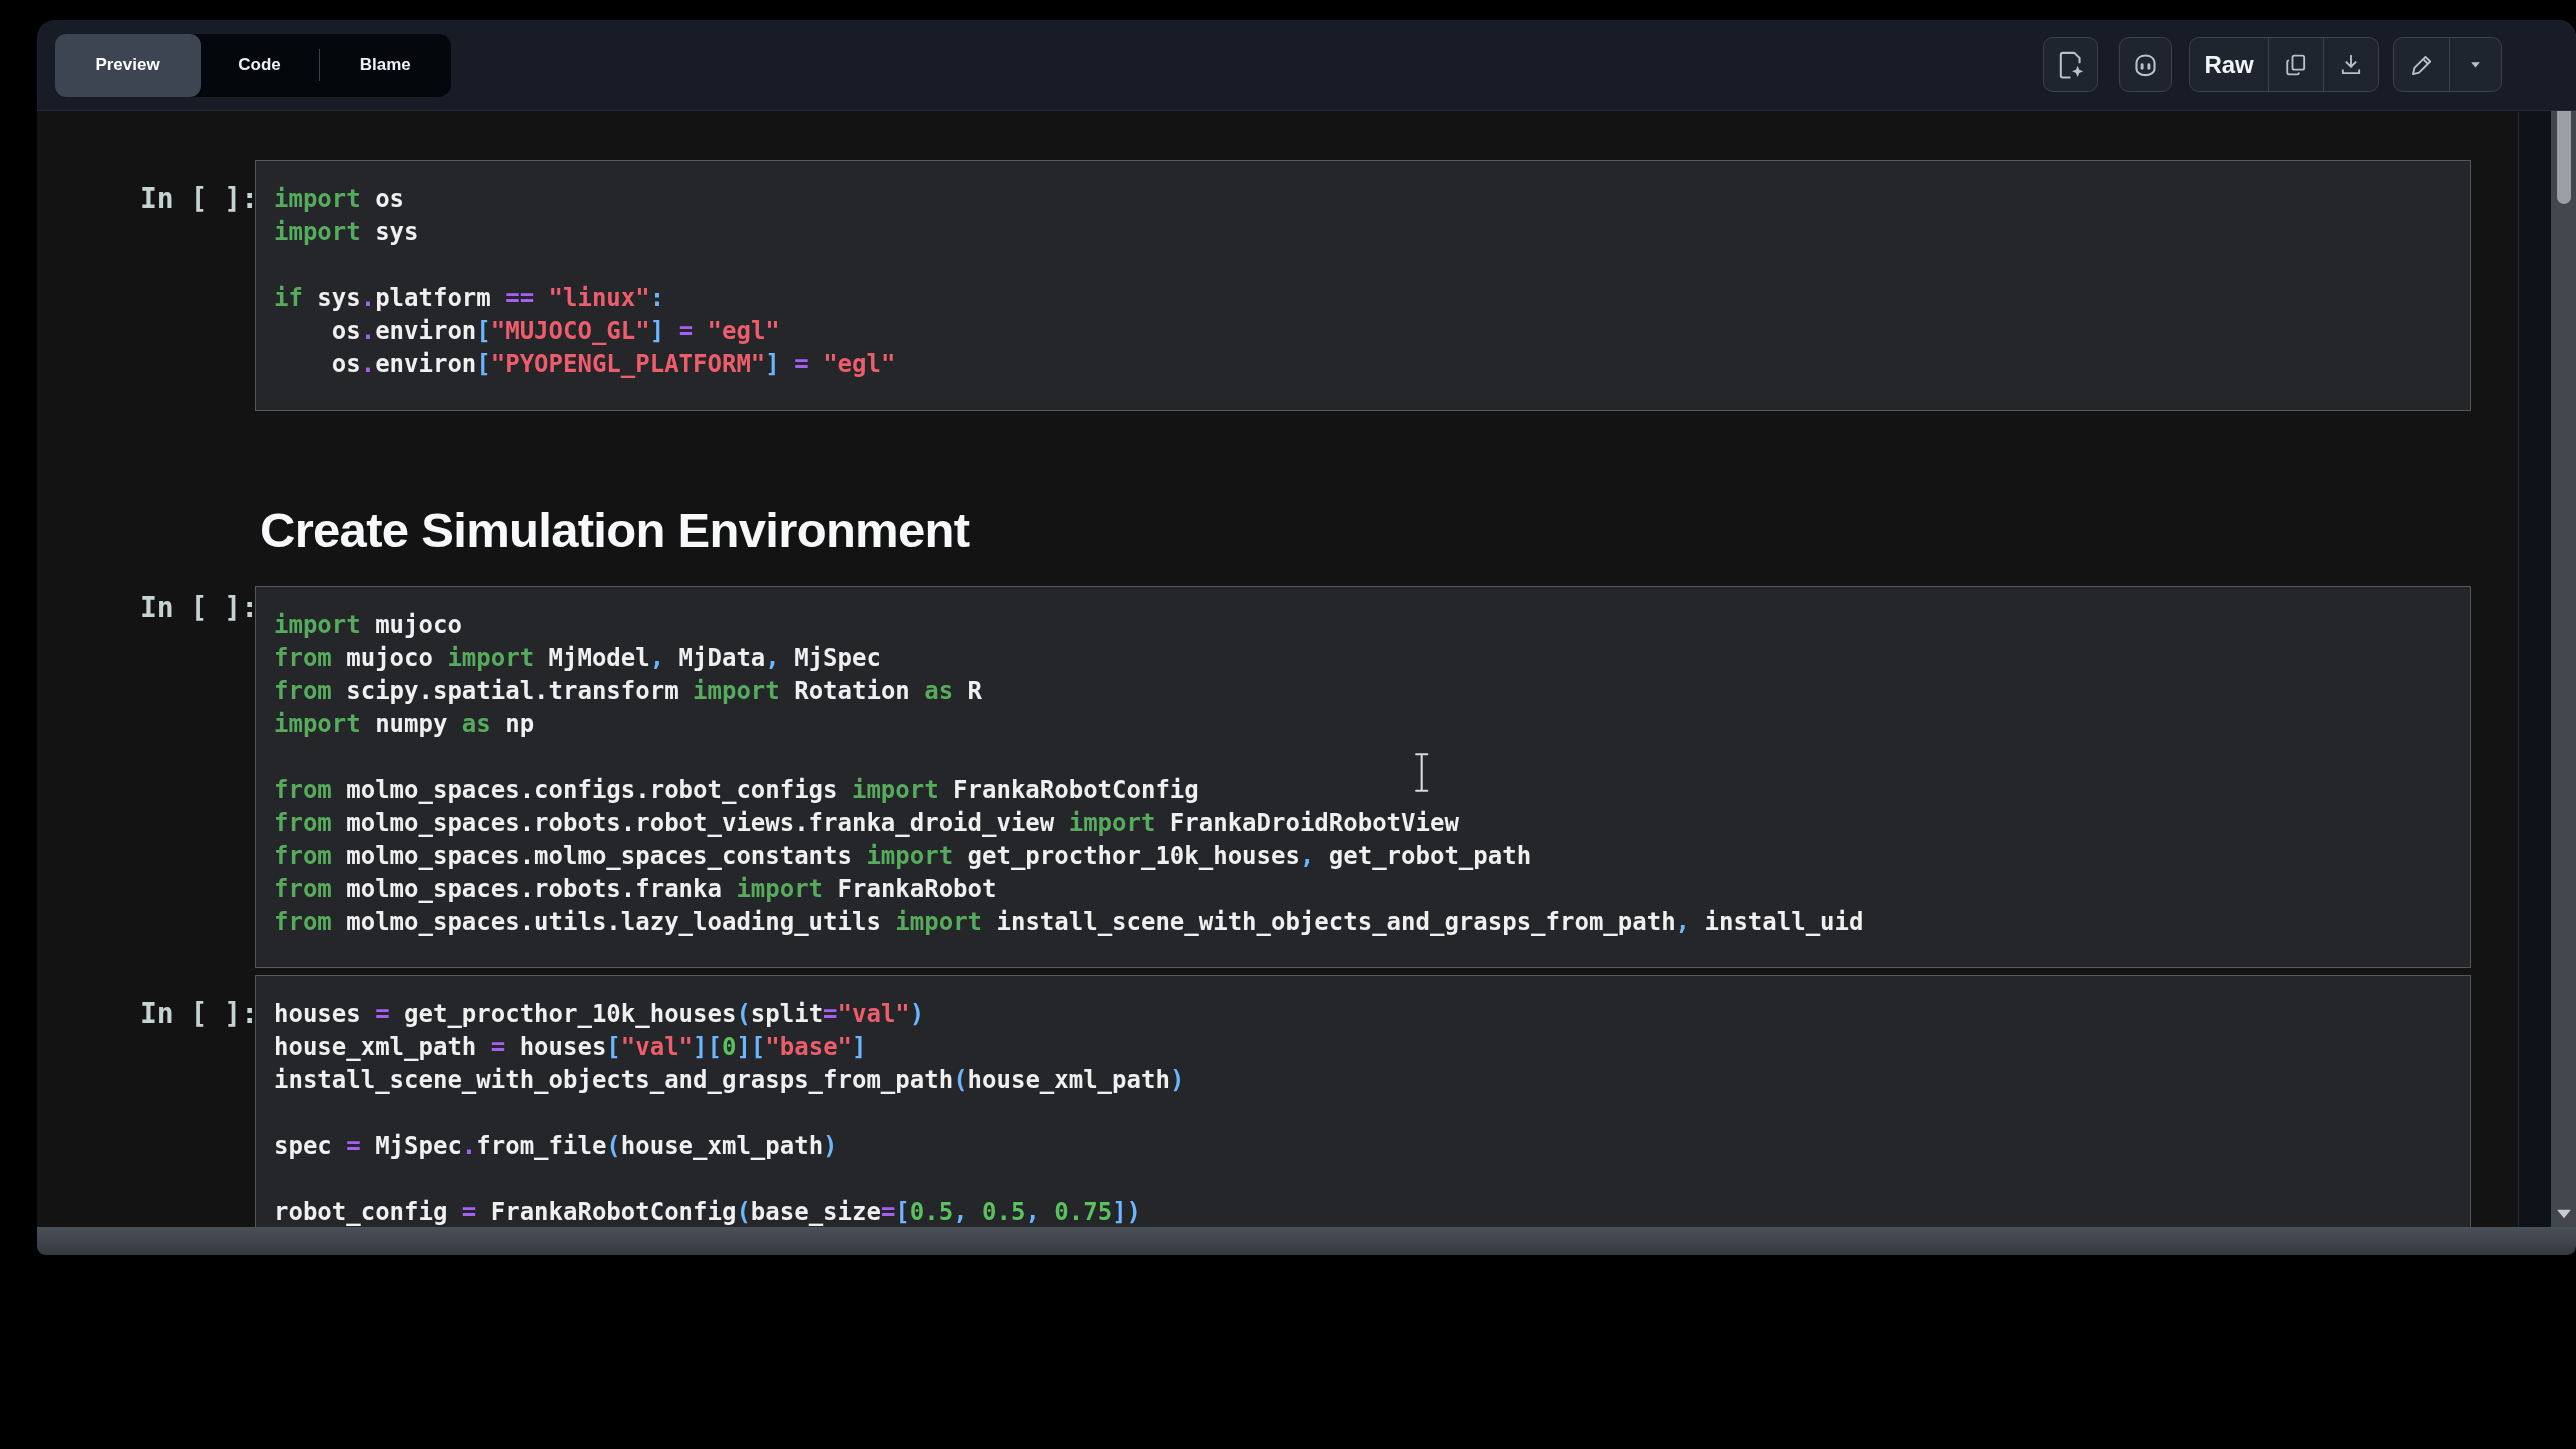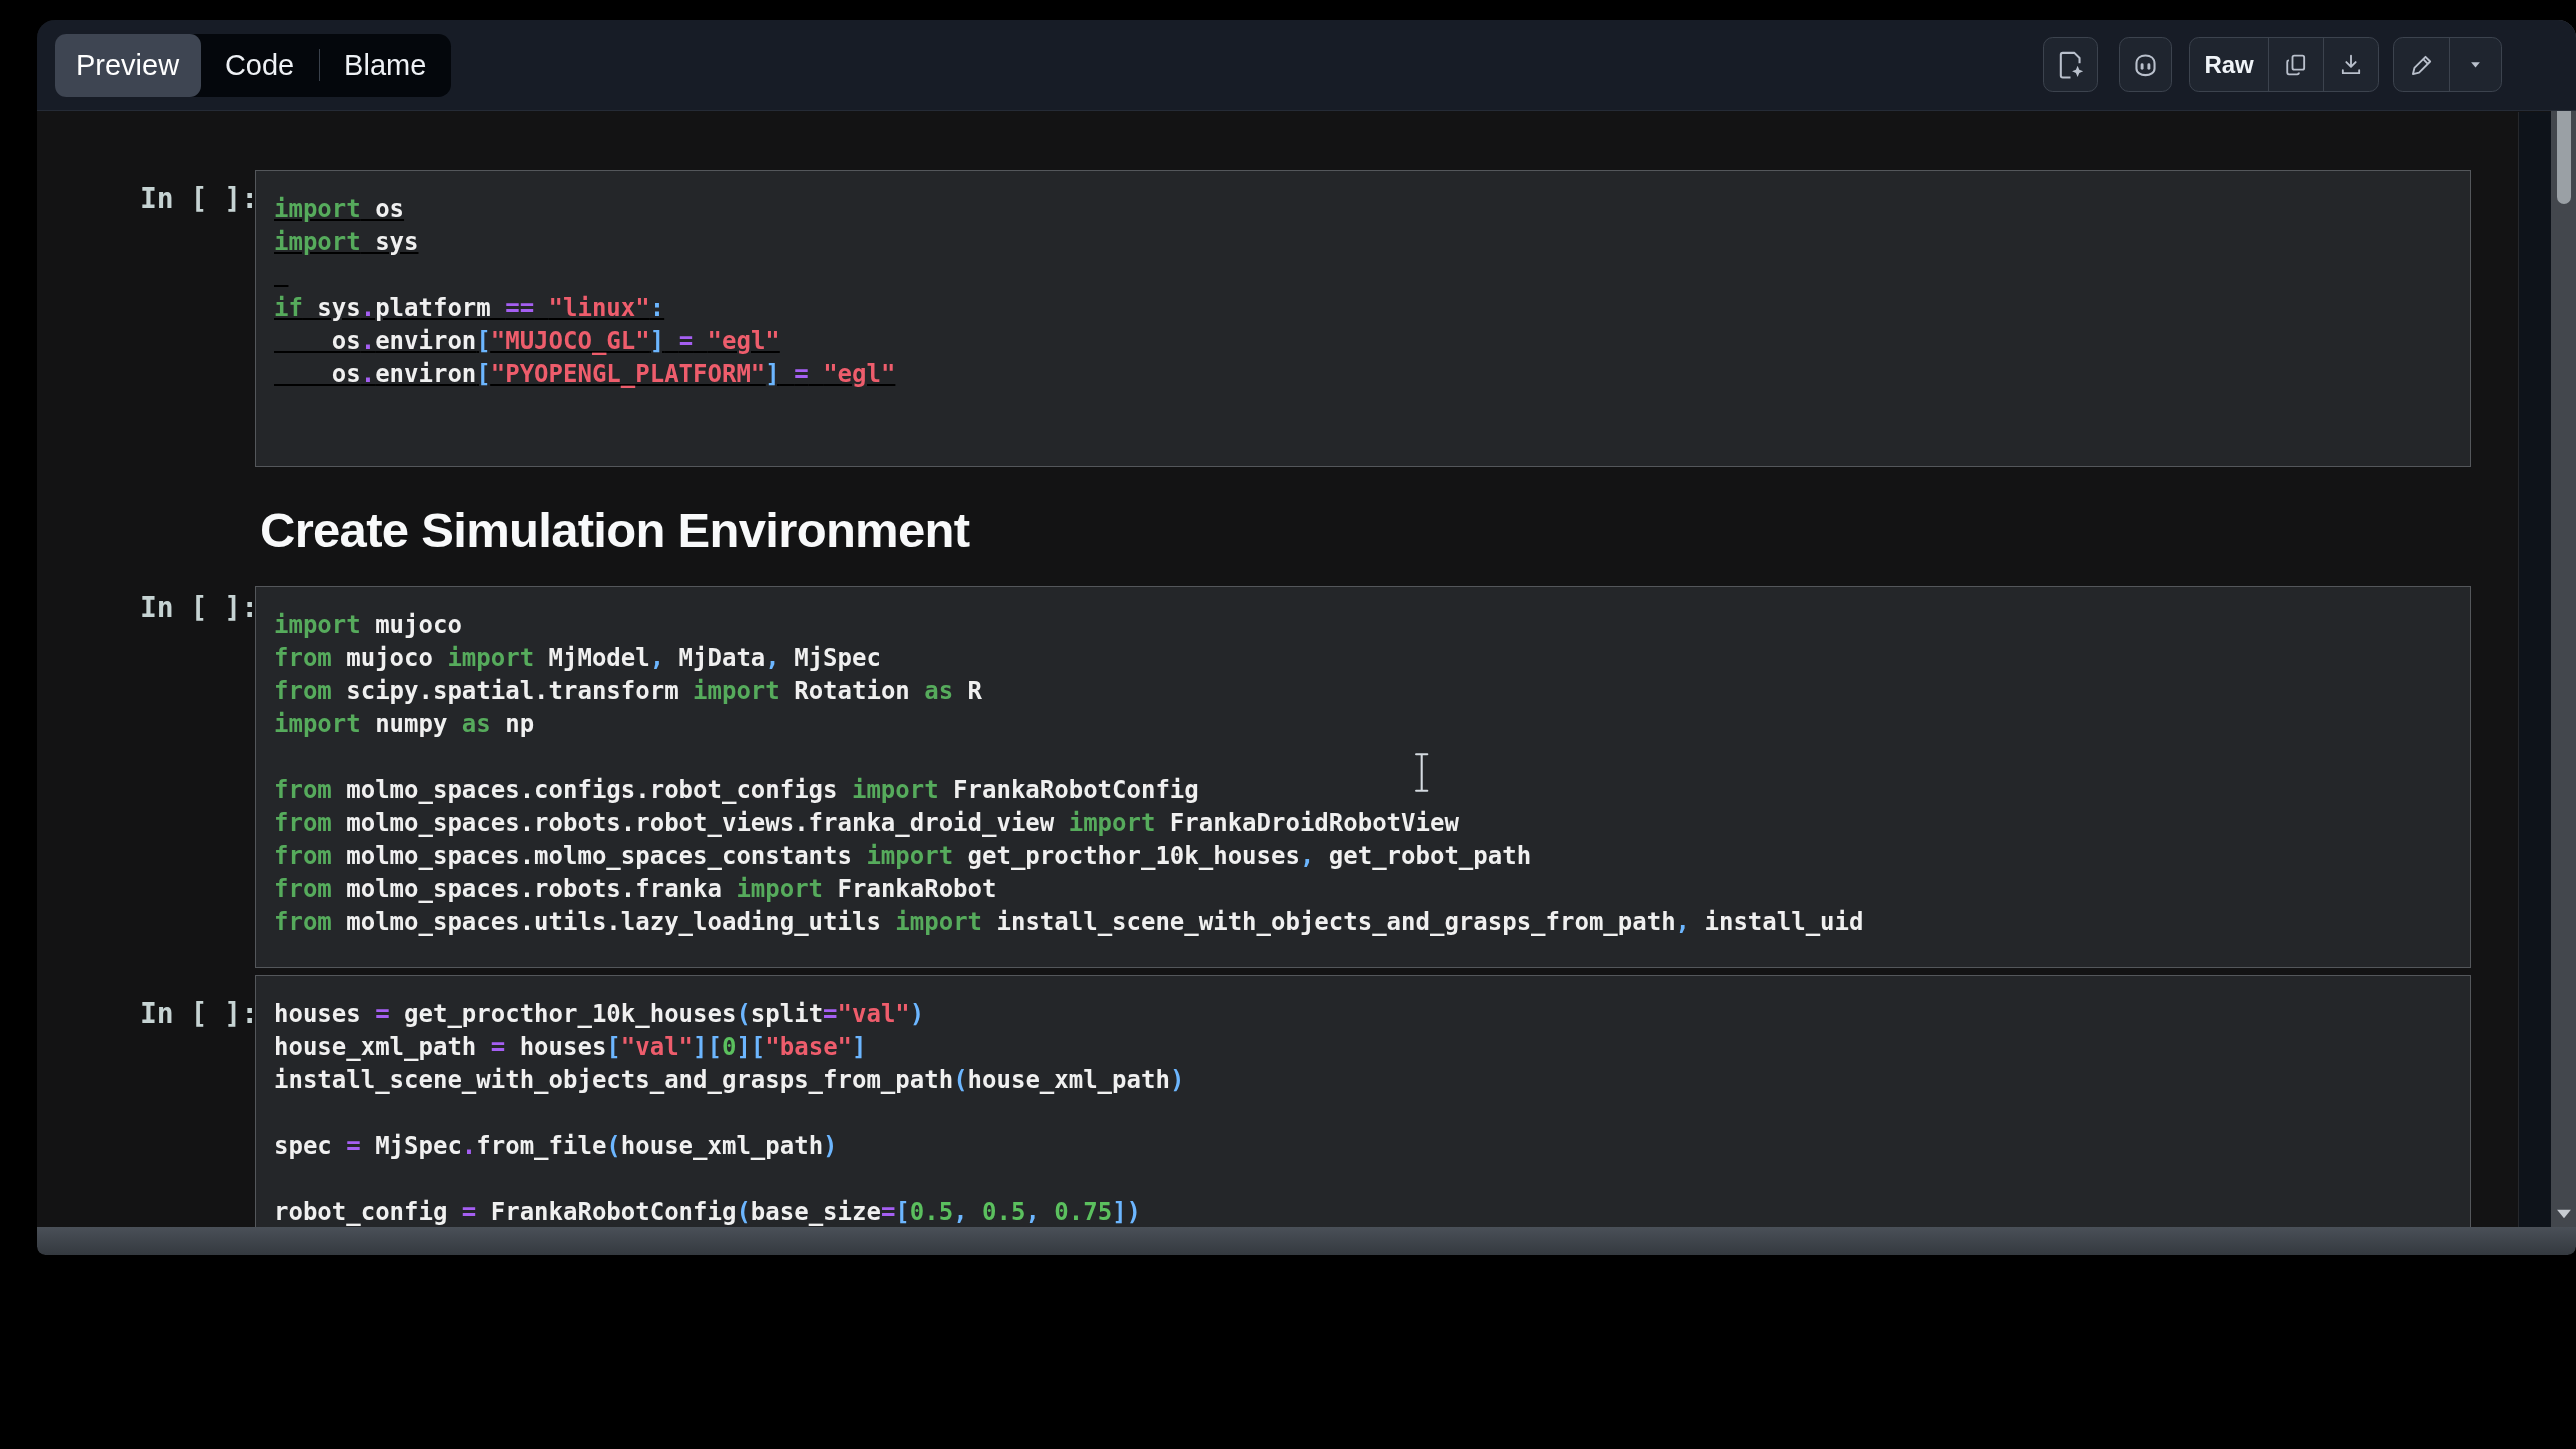--- a/index.html
+++ b/index.html
@@ -9,22 +9,22 @@
 
   
   .window{position:absolute;left:37px;top:19.6px;width:2539px;height:1235px;
           background:#131314;border-radius:18px 18px 8.4px 8.4px;overflow:hidden;}
 
   
   .header{position:absolute;left:0;top:0;right:0;height:90px;background:#171c26;
           border-bottom:1.4px solid #252b36;z-index:5;}
   .tabstrip{position:absolute;left:17.5px;top:14px;height:63px;width:396px;
             background:#04070c;border-radius:12.6px;display:flex;align-items:stretch;}
-  .tab{display:flex;align-items:center;justify-content:center;font-size:29px;
-       font-weight:400;color:#eef1f5;cursor:pointer;}
+  .tab{display:flex;align-items:center;justify-content:center;font-size:17px;
+       font-weight:700;color:#eef1f5;cursor:pointer;}
   .tab-active{width:151px;background:#3e4552;border-radius:11.2px;color:#ffffff;}
   .tab-code{width:122px;}
   .tab-blame{width:135px;}
   .tab-sep{width:1.4px;height:32px;background:#3a414c;align-self:center;}
 
   .btn{position:absolute;top:17.5px;height:55px;border:1.4px solid #3c434e;
        border-radius:9.8px;background:#1f252f;box-sizing:border-box;
        display:flex;align-items:center;justify-content:center;}
   .btn svg{display:block;}
   .btn-file{left:2006px;width:55px;}
@@ -40,21 +40,21 @@
   .seg-pencil{width:57px;}
   .seg-caret{width:53px;}
 
   
   .prompt{position:absolute;left:103px;font-family:"DejaVu Sans Mono",monospace;
           font-size:28px;font-weight:bold;color:#c6d3d3;white-space:pre;z-index:2;}
   .p1{top:162px;} .p2{top:571px;} .p3{top:977px;}
 
   .cell{position:absolute;left:218px;width:2216px;background:#242629;
         border:1.4px solid #54575b;box-sizing:border-box;z-index:1;}
-  .c1{top:150px;height:297px;text-decoration:underline;}
+  .c1{top:140px;height:251px;}
   .c2{top:566px;height:382px;}
   .c3{top:955px;height:305px;}
   .code{padding:22.4px 21px 22.4px 18px;font-family:"DejaVu Sans Mono",monospace;
         font-size:24px;font-weight:bold;line-height:33px;white-space:pre;}
   .line{height:33px;}
   .tok-p{color:var(--plain);} .tok-k{color:var(--kw);} .tok-s{color:var(--str);}
   .tok-o{color:var(--op);}   .tok-b{color:var(--brk);} .tok-n{color:var(--num);}
 
   .md-heading{position:absolute;left:223px;top:442px;font-size:49px;font-weight:700;
               color:#f8f9fa;letter-spacing:-0.7px;z-index:1;text-align:right;}

